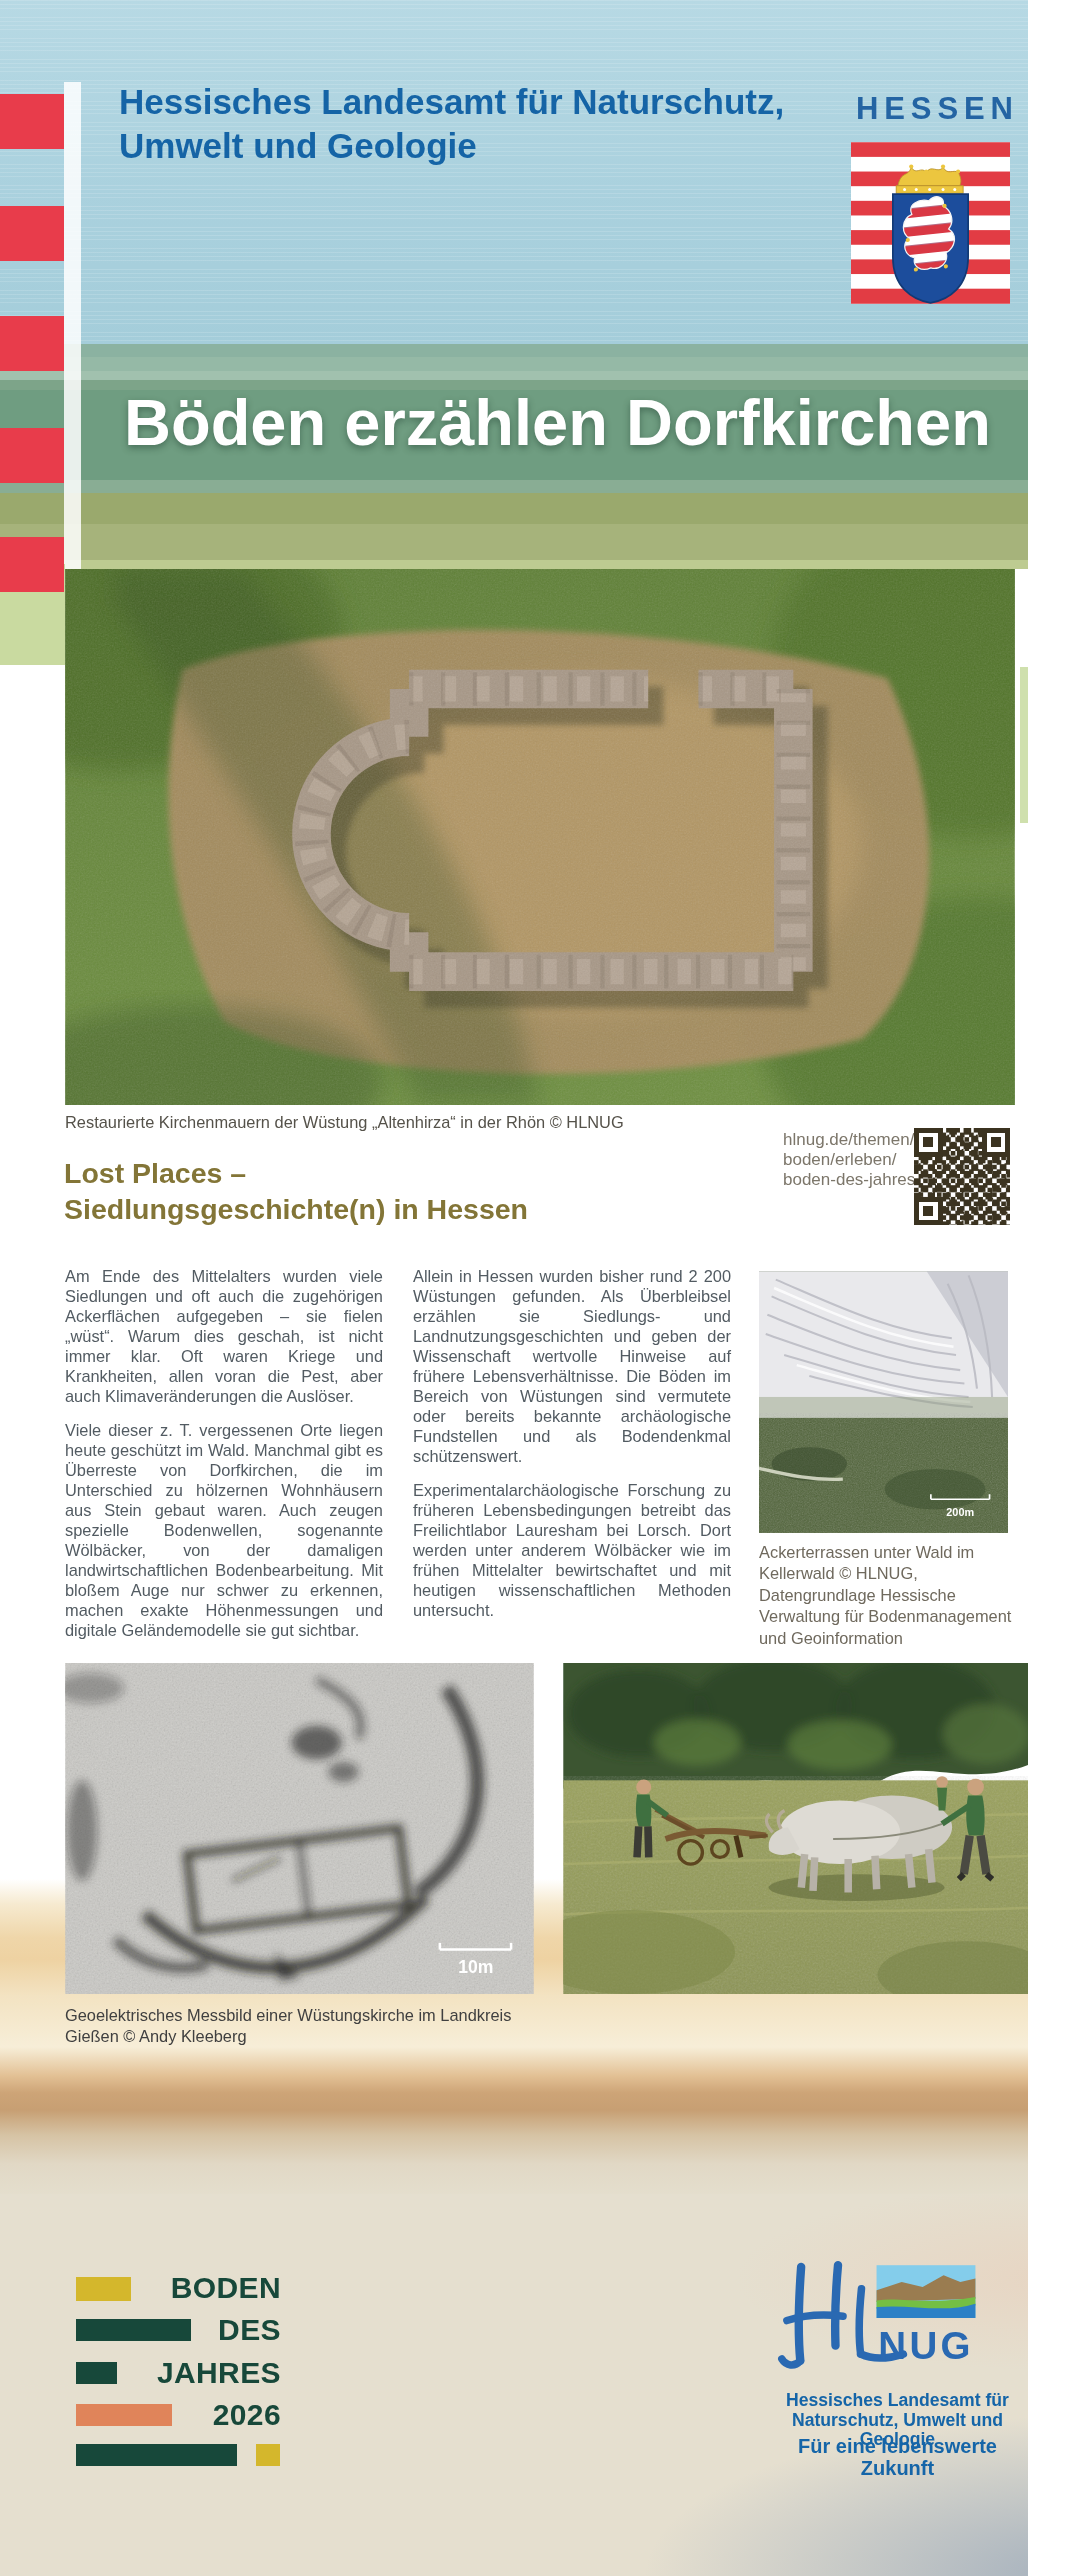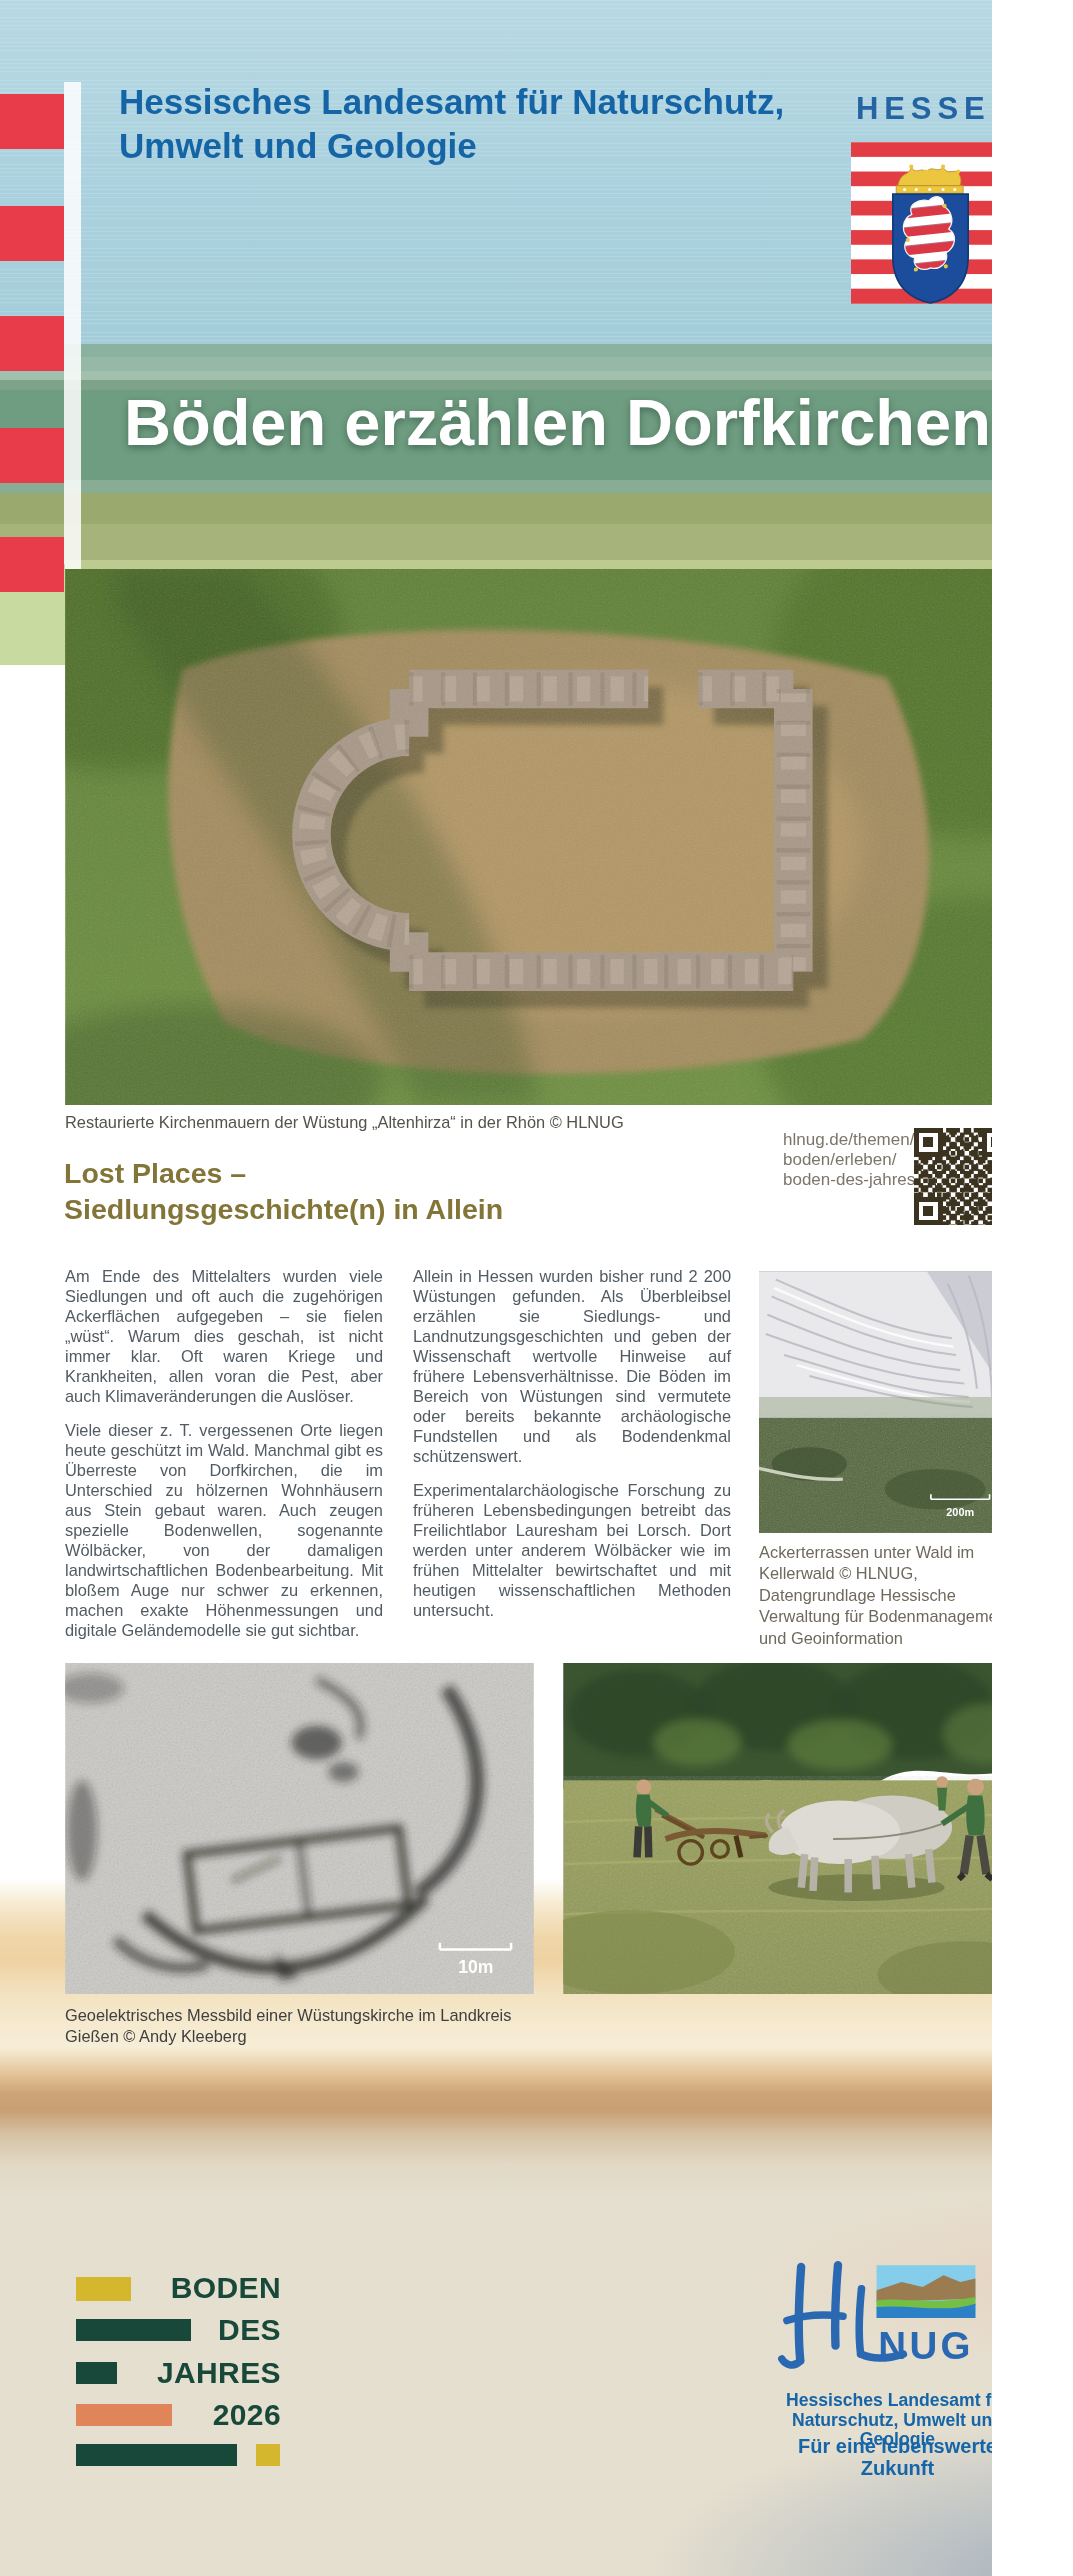--- a/index.html
+++ b/index.html
@@ -1,17 +1,17 @@
 <!DOCTYPE html>
 <html lang="de" style="font-size:13.4px"><head>
 <meta charset="utf-8">
 <style>
   html,body{margin:0;padding:0;background:#ffffff;}
   .poster{position:relative;width:992px;height:2576px;overflow:hidden;background:#ffffff;
-          font-family:"Liberation Sans",sans-serif;}
+          font-family:"Liberation Sans",sans-serif;padding-left:36px;}
   .abs{position:absolute;}
 
   
   .bg-top{left:0;top:0;width:1074px;height:344px;
     background:linear-gradient(180deg,#b7d9e4 0%,#aad1de 55%,#a4cdda 100%);}
   .bg-streaks{left:0;top:0;width:1074px;height:344px;opacity:.5;
     background:repeating-linear-gradient(180deg,rgba(255,255,255,.28) 0 0.8px,rgba(255,255,255,0) 0.8px 4.2px);}
   .bg-bands{left:0;top:344px;width:1074px;height:225px;
     background:linear-gradient(180deg,
       #8bb2a1 0,#8bb2a1 12.6px,#95b9a6 12.6px,#95b9a6 27px,#a1c1ae 27px,#a1c1ae 36px,
@@ -202,21 +202,21 @@
       <rect width="1132" height="639" filter="url(#noiseA)" opacity=".18"></rect>
     </svg>
   </div>
   <div class="abs right-white"></div>
   <div class="abs right-green"></div>
 
   <div class="abs hero-caption">Restaurierte Kirchenmauern der Wüstung „Altenhirza“ in der Rhön © HLNUG</div>
 
   <div class="abs article-heading">
     <div>Lost Places –</div>
-    <div>Siedlungsgeschichte(n) in Allein</div>
+    <div>Siedlungsgeschichte(n) in Hessen</div>
   </div>
 
   <div class="abs link-block">
     <div>hlnug.de/themen/</div>
     <div>boden/erleben/</div>
     <div>boden-des-jahres</div>
   </div>
   <div class="abs qr">
     <div class="finder f-tl"></div>
     <div class="finder f-tr"></div>

